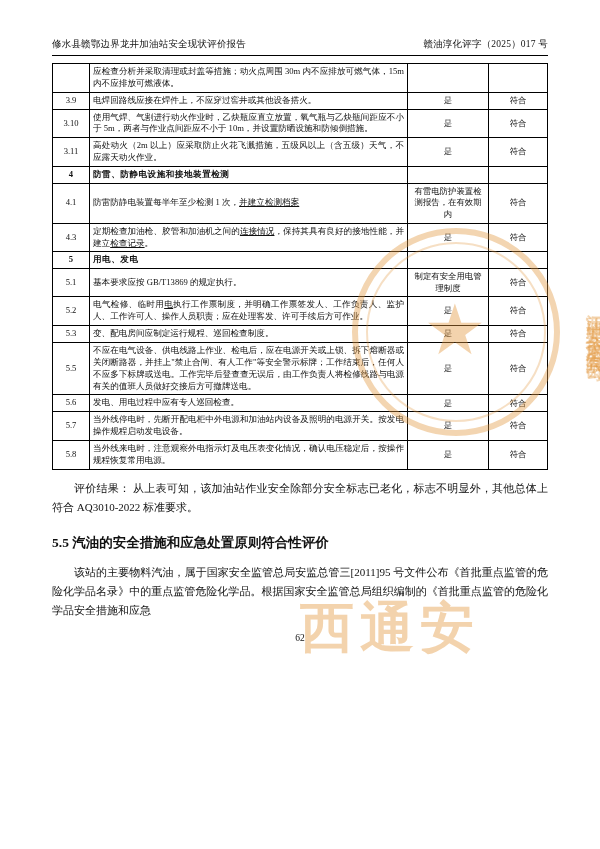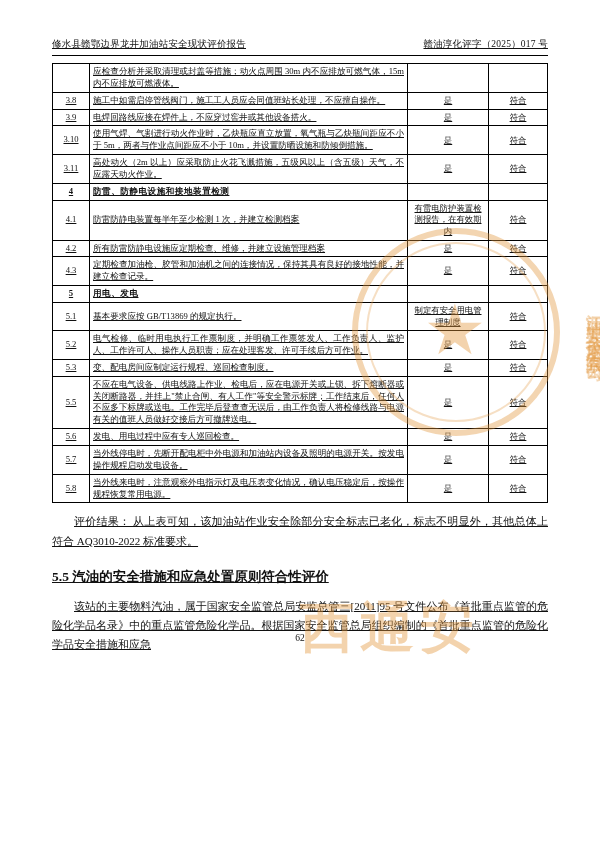--- a/index.html
+++ b/index.html
@@ -12,21 +12,20 @@
     color: #111;
   }
   .page {
     position: relative;
     width: 600px;
     height: 669px;
     margin: 0 auto;
     background: #ffffff;
     overflow: hidden;
     box-sizing: border-box;
-    text-decoration: underline;
   }
   .page-inner {
     position: relative;
     padding: 38px 52px 0 52px;
     box-sizing: border-box;
     height: 100%;
   }
   
   .header {
     display: flex;
@@ -176,26 +175,20 @@
     <table class="doc-table">
       <tbody>
 
       <tr>
             <td class="c-no"></td>
             <td class="c-item">应检查分析并采取清理或封盖等措施；动火点周围 30m 内不应排放可燃气体，15m 内不应排放可燃液体。</td>
             <td class="c-res"></td>
             <td class="c-conf"></td>
           </tr>
           <tr>
-            <td class="c-no">3.8</td>
-            <td class="c-item">施工中如需启停管线阀门，施工工人员应会同值班站长处理，不应擅自操作。</td>
-            <td class="c-res">是</td>
-            <td class="c-conf">符合</td>
-          </tr>
-          <tr>
             <td class="c-no">3.9</td>
             <td class="c-item">电焊回路线应接在焊件上，不应穿过窖井或其他设备搭火。</td>
             <td class="c-res">是</td>
             <td class="c-conf">符合</td>
           </tr>
           <tr>
             <td class="c-no">3.10</td>
             <td class="c-item">使用气焊、气割进行动火作业时，乙炔瓶应直立放置，氧气瓶与乙炔瓶间距应不小于 5m，两者与作业点间距应不小于 10m，并设置防晒设施和防倾倒措施。</td>
             <td class="c-res">是</td>
             <td class="c-conf">符合</td>
@@ -212,26 +205,20 @@
             <td class="c-res"></td>
             <td class="c-conf"></td>
           </tr>
           <tr>
             <td class="c-no">4.1</td>
             <td class="c-item">防雷防静电装置每半年至少检测 1 次，<u>并建立检测档案</u></td>
             <td class="c-res">有雷电防护装置检测报告，在有效期内</td>
             <td class="c-conf">符合</td>
           </tr>
           <tr>
-            <td class="c-no">4.2</td>
-            <td class="c-item">所有防雷防静电设施应定期<u>检查</u>、维修，<u>并建立</u>设施管理档案</td>
-            <td class="c-res">是</td>
-            <td class="c-conf">符合</td>
-          </tr>
-          <tr>
             <td class="c-no">4.3</td>
             <td class="c-item">定期检查加油枪、胶管和加油机之间的<u>连接情况</u>，保持其具有良好的接地性能，并建立<u>检查记录</u>。</td>
             <td class="c-res">是</td>
             <td class="c-conf">符合</td>
           </tr>
           <tr class="section">
             <td class="c-no">5</td>
             <td class="c-item">用电、发电</td>
             <td class="c-res"></td>
             <td class="c-conf"></td>

